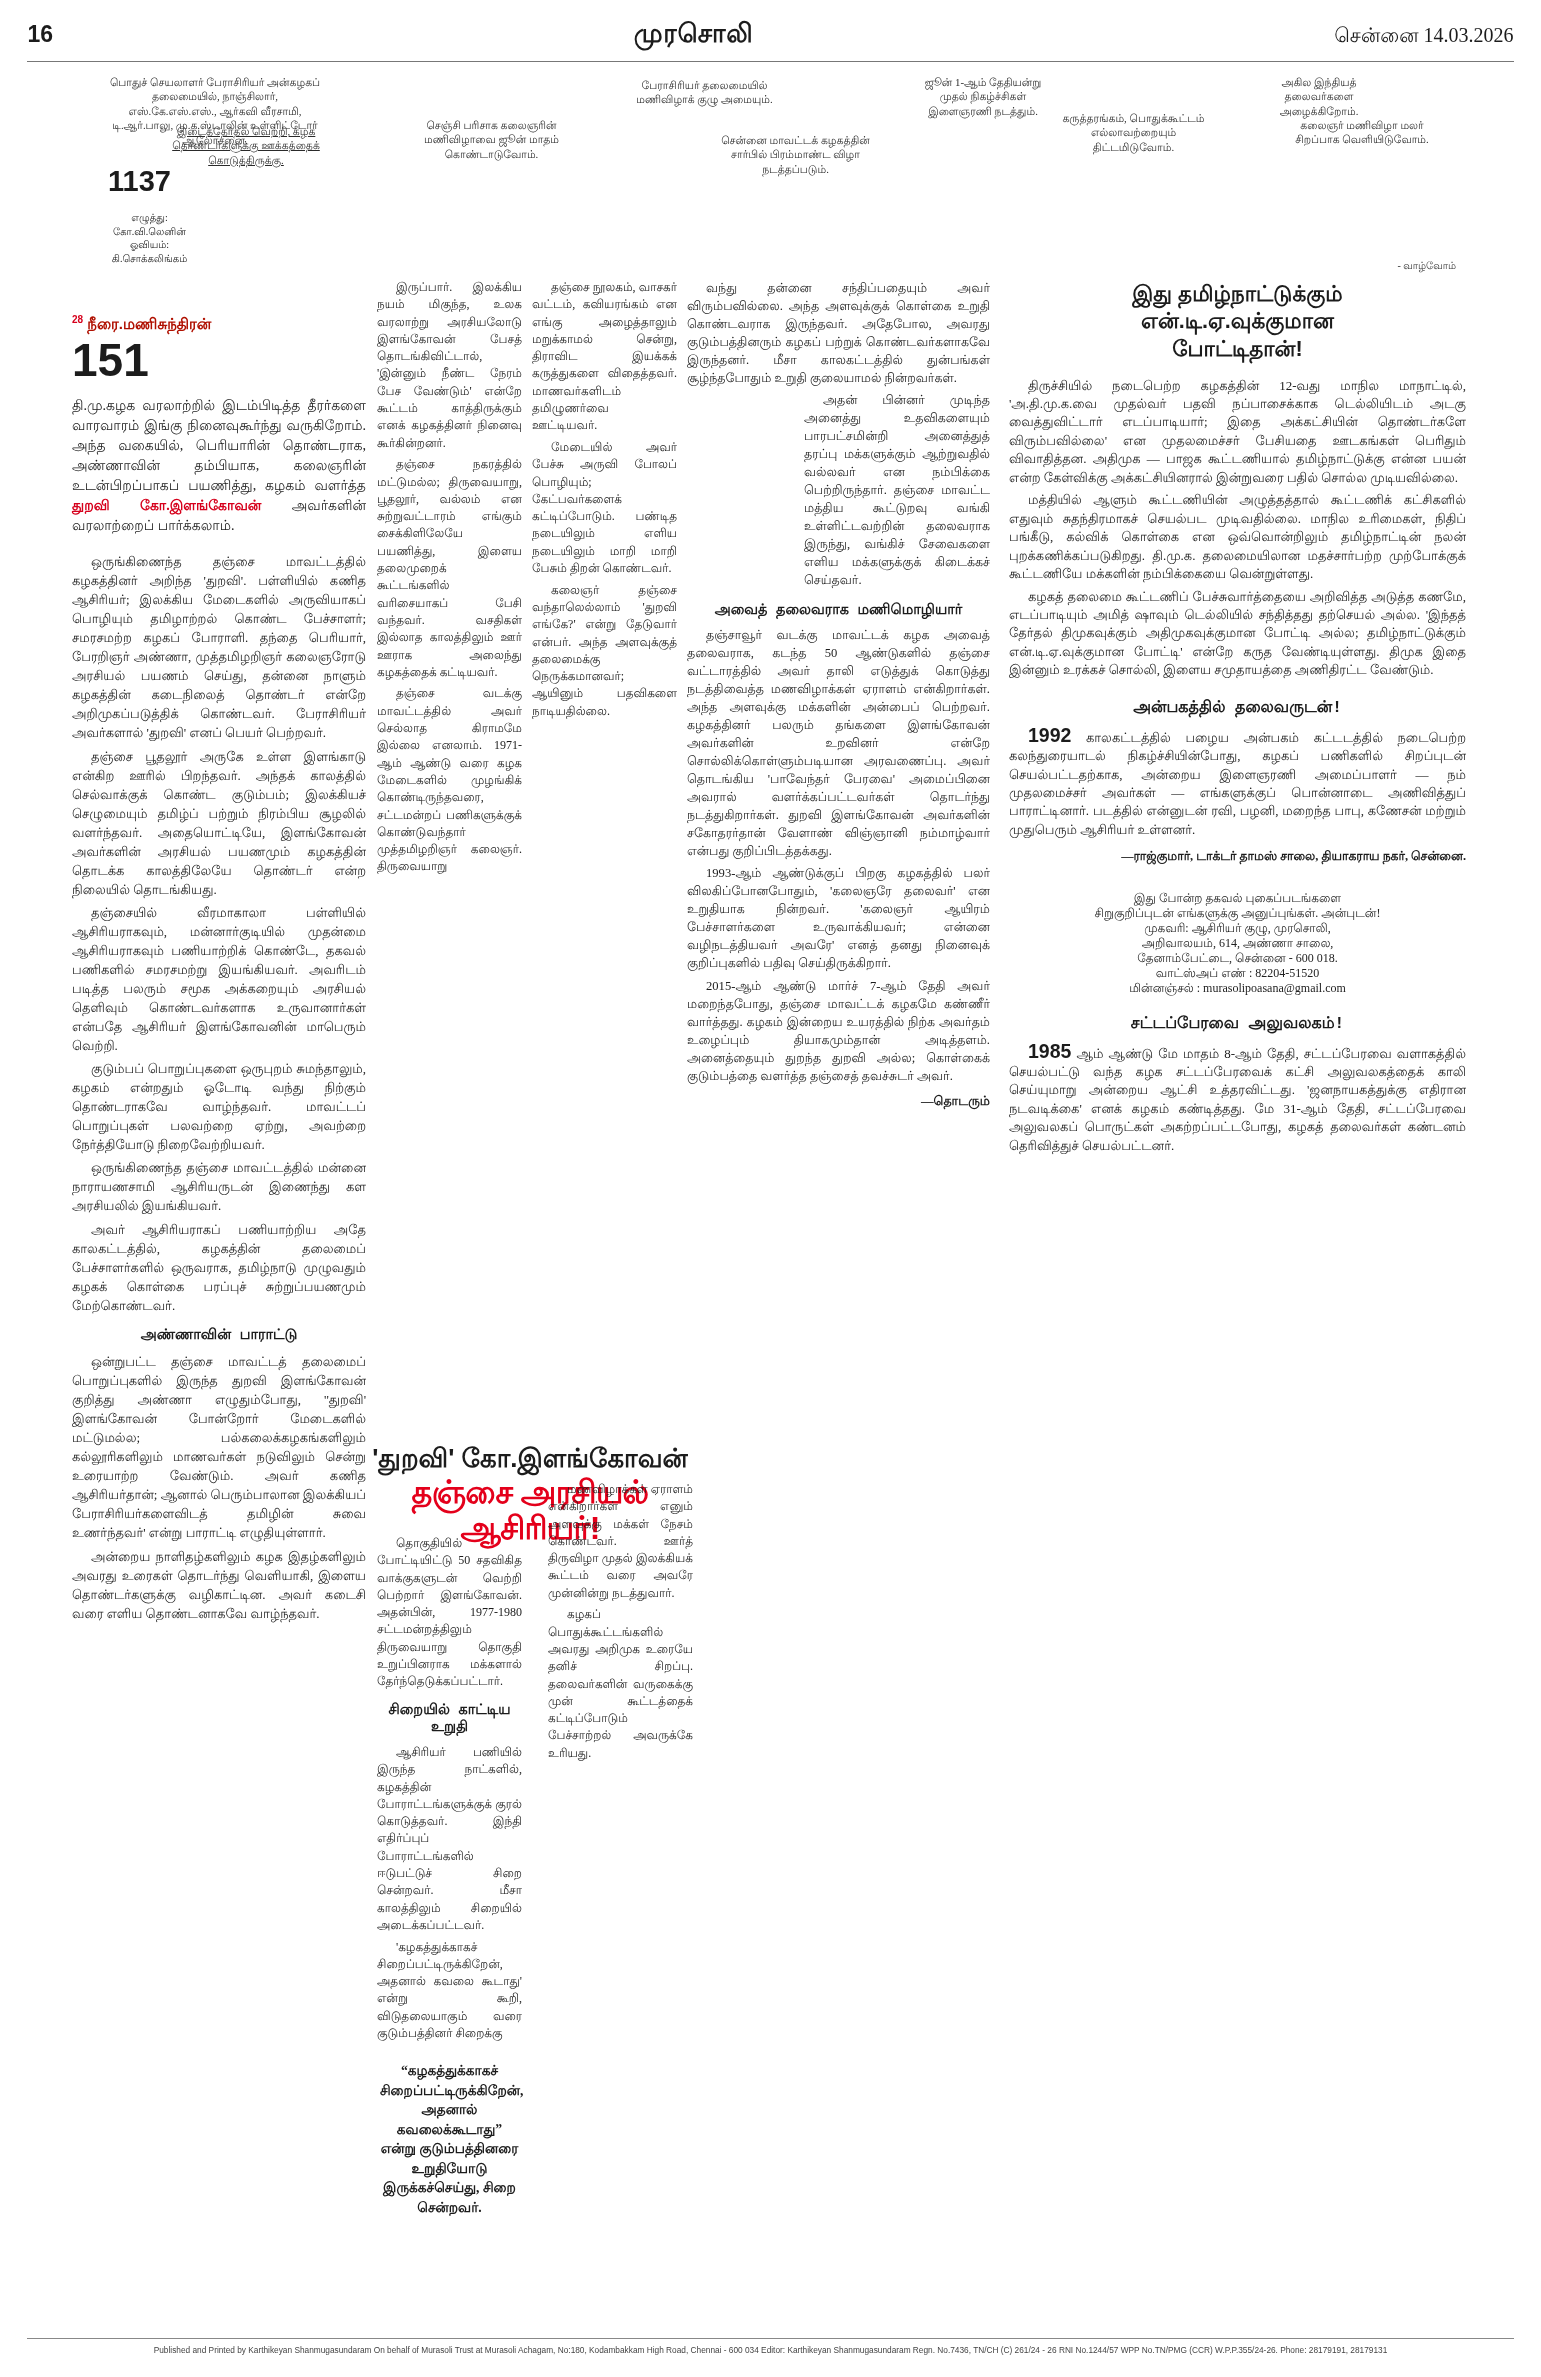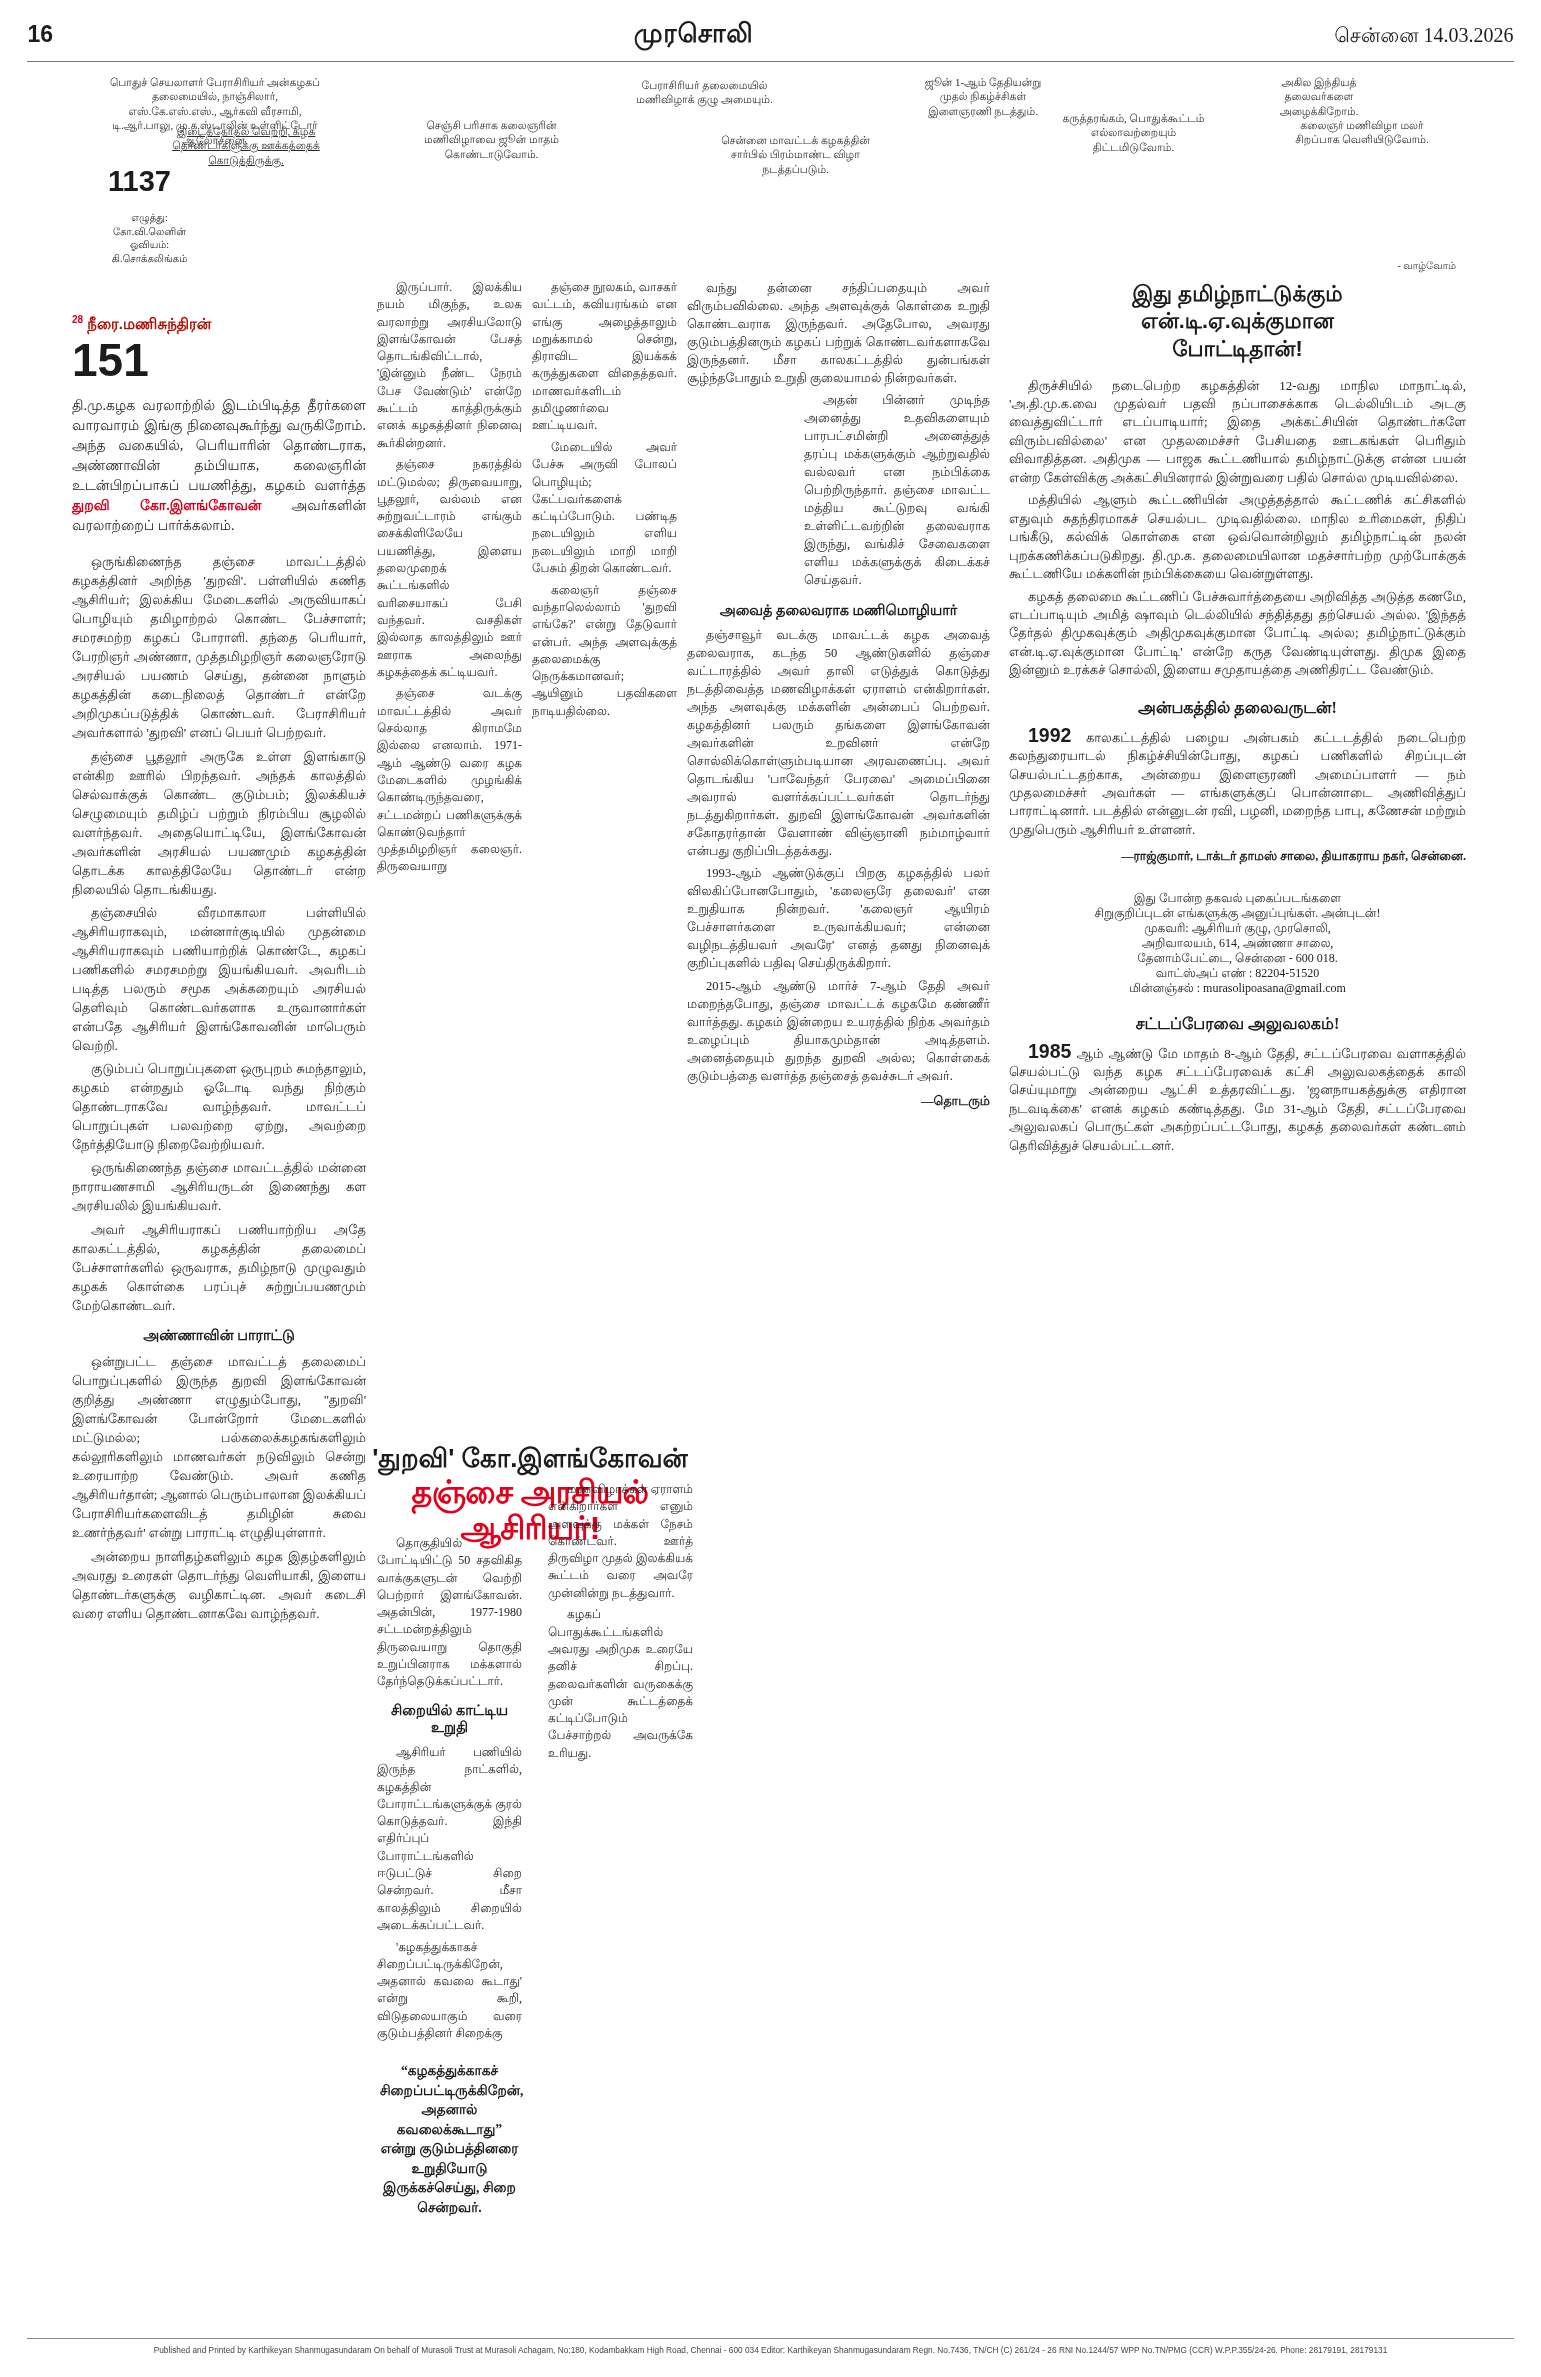--- a/index.html
+++ b/index.html
@@ -40,21 +40,21 @@
   .col2b{left:377px;top:1535px;width:145px;font-size:12px;line-height:17.3px;}
   .col3b{left:532px;top:1481px;width:145px;font-size:12px;line-height:17.3px;margin-left:16px;}
   .col4{left:687px;top:279px;width:303px;font-size:12.6px;line-height:18px;}
   .letters{left:1009px;top:280px;width:457px;font-size:13px;line-height:18.4px;}
   
   .author-line{font-family:"Liberation Sans",sans-serif;font-weight:bold;font-size:15px;color:#b01000;text-indent:0;margin-bottom:1.4px;}
   .author-line sup{font-size:10px;color:#d6001c;}
   .serial-num{font-size:46px;font-weight:bold;line-height:46px;margin:4.3px 0 13px 0;font-family:"Liberation Sans",sans-serif;}
   .intro{font-size:14px;line-height:20px;margin-bottom:16px;text-indent:0 !important;}
   .intro .hl{color:#d6001c;font-weight:bold;}
-  .subhead{font-family:Liberation Serif, serif;font-weight:bold;font-size:14.4px;text-align:center;text-indent:0 !important;margin:11.5px 0 7.2px 0;}
+  .subhead{font-family:Liberation Mono, monospace;font-weight:bold;font-size:14.4px;text-align:center;text-indent:0 !important;margin:11.5px 0 7.2px 0;}
   .feature-head{position:absolute;left:367px;top:1442px;width:326px;text-align:center;}
   .feature-head .hb{font-size:26px;font-weight:bold;line-height:32px;font-family:"Liberation Sans",sans-serif;}
   .feature-head .hr2{font-size:32px;font-weight:900;line-height:36px;color:#e4001b;font-family:"Liberation Sans",sans-serif;letter-spacing:-0.7px;}
   .pull-quote{font-size:13.7px;line-height:19.5px;font-weight:bold;text-align:center;text-indent:0 !important;margin-top:19px;padding:0 2.9px;}
   .photo-inset{float:left;width:107px;height:193px;margin:2.9px 10px 4.3px 0;}
   .serial-end{text-align:right;font-weight:bold;margin-top:7.2px;text-indent:0 !important;}
   
   .letters-head{font-family:"Liberation Sans",sans-serif;font-weight:bold;font-size:21.6px;line-height:27.4px;text-align:center;max-width:317px;margin:0 auto 14.4px auto;text-indent:0 !important;}
   .letters .subhead{font-size:16px;margin:19px 0 8.7px 0;}
   .big-year{font-size:19.5px;font-weight:bold;font-family:"Liberation Sans",sans-serif;}
@@ -99,21 +99,21 @@
     <div class="author-line"><sup>28</sup> <span>நீரை.மணிசுந்திரன்</span></div>
     <div class="serial-num">151</div>
     <div class="intro">
       <span>தி.மு.கழக வரலாற்றில் இடம்பிடித்த தீரர்களை வாரவாரம் இங்கு நினைவுகூர்ந்து வருகிறோம். அந்த வகையில், பெரியாரின் தொண்டராக, அண்ணாவின் தம்பியாக, கலைஞரின் உடன்பிறப்பாகப் பயணித்து, கழகம் வளர்த்த</span>
       <span class="hl">துறவி கோ.இளங்கோவன்</span>
       <span>அவர்களின் வரலாற்றைப் பார்க்கலாம்.</span>
     </div>
     <div>
         <p>ஒருங்கிணைந்த தஞ்சை மாவட்டத்தில் கழகத்தினர் அறிந்த 'துறவி'. பள்ளியில் கணித ஆசிரியர்; இலக்கிய மேடைகளில் அருவியாகப் பொழியும் தமிழாற்றல் கொண்ட பேச்சாளர்; சமரசமற்ற கழகப் போராளி. தந்தை பெரியார், பேரறிஞர் அண்ணா, முத்தமிழறிஞர் கலைஞரோடு அரசியல் பயணம் செய்து, தன்னை நாளும் கழகத்தின் கடைநிலைத் தொண்டர் என்றே அறிமுகப்படுத்திக் கொண்டவர். பேராசிரியர் அவர்களால் 'துறவி' எனப் பெயர் பெற்றவர்.</p>
         <p>தஞ்சை பூதலூர் அருகே உள்ள இளங்காடு என்கிற ஊரில் பிறந்தவர். அந்தக் காலத்தில் செல்வாக்குக் கொண்ட குடும்பம்; இலக்கியச் செழுமையும் தமிழ்ப் பற்றும் நிரம்பிய சூழலில் வளர்ந்தவர். அதையொட்டியே, இளங்கோவன் அவர்களின் அரசியல் பயணமும் கழகத்தின் தொடக்க காலத்திலேயே தொண்டர் என்ற நிலையில் தொடங்கியது.</p>
-        <p>தஞ்சையில் வீரமாகாலா பள்ளியில் ஆசிரியராகவும், மன்னார்குடியில் முதன்மை ஆசிரியராகவும் பணியாற்றிக் கொண்டே, கழகப் பணிகளில் சமரசமற்று இயங்கியவர். அவரிடம் படித்த பலரும் சமூக அக்கறையும் அரசியல் தெளிவும் கொண்டவர்களாக உருவானார்கள் என்பதே ஆசிரியர் இளங்கோவனின் மாபெரும் வெற்றி.</p>
+        <p>தஞ்சையில் வீரமாகாலா பள்ளியில் ஆசிரியராகவும், மன்னார்குடியில் முதன்மை ஆசிரியராகவும் பணியாற்றிக் கொண்டே, தகவல் பணிகளில் சமரசமற்று இயங்கியவர். அவரிடம் படித்த பலரும் சமூக அக்கறையும் அரசியல் தெளிவும் கொண்டவர்களாக உருவானார்கள் என்பதே ஆசிரியர் இளங்கோவனின் மாபெரும் வெற்றி.</p>
         <p>குடும்பப் பொறுப்புகளை ஒருபுறம் சுமந்தாலும், கழகம் என்றதும் ஓடோடி வந்து நிற்கும் தொண்டராகவே வாழ்ந்தவர். மாவட்டப் பொறுப்புகள் பலவற்றை ஏற்று, அவற்றை நேர்த்தியோடு நிறைவேற்றியவர்.</p>
         <p>ஒருங்கிணைந்த தஞ்சை மாவட்டத்தில் மன்னை நாராயணசாமி ஆசிரியருடன் இணைந்து கள அரசியலில் இயங்கியவர்.</p>
         <p>அவர் ஆசிரியராகப் பணியாற்றிய அதே காலகட்டத்தில், கழகத்தின் தலைமைப் பேச்சாளர்களில் ஒருவராக, தமிழ்நாடு முழுவதும் கழகக் கொள்கை பரப்புச் சுற்றுப்பயணமும் மேற்கொண்டவர்.</p>
       </div>
     <div class="subhead">அண்ணாவின் பாராட்டு</div>
     <div>
         <p>ஒன்றுபட்ட தஞ்சை மாவட்டத் தலைமைப் பொறுப்புகளில் இருந்த துறவி இளங்கோவன் குறித்து அண்ணா எழுதும்போது, ''துறவி' இளங்கோவன் போன்றோர் மேடைகளில் மட்டுமல்ல; பல்கலைக்கழகங்களிலும் கல்லூரிகளிலும் மாணவர்கள் நடுவிலும் சென்று உரையாற்ற வேண்டும். அவர் கணித ஆசிரியர்தான்; ஆனால் பெரும்பாலான இலக்கியப் பேராசிரியர்களைவிடத் தமிழின் சுவை உணர்ந்தவர்' என்று பாராட்டி எழுதியுள்ளார்.</p>
         <p>அன்றைய நாளிதழ்களிலும் கழக இதழ்களிலும் அவரது உரைகள் தொடர்ந்து வெளியாகி, இளைய தொண்டர்களுக்கு வழிகாட்டின. அவர் கடைசி வரை எளிய தொண்டனாகவே வாழ்ந்தவர்.</p>
       </div>
   </div>

